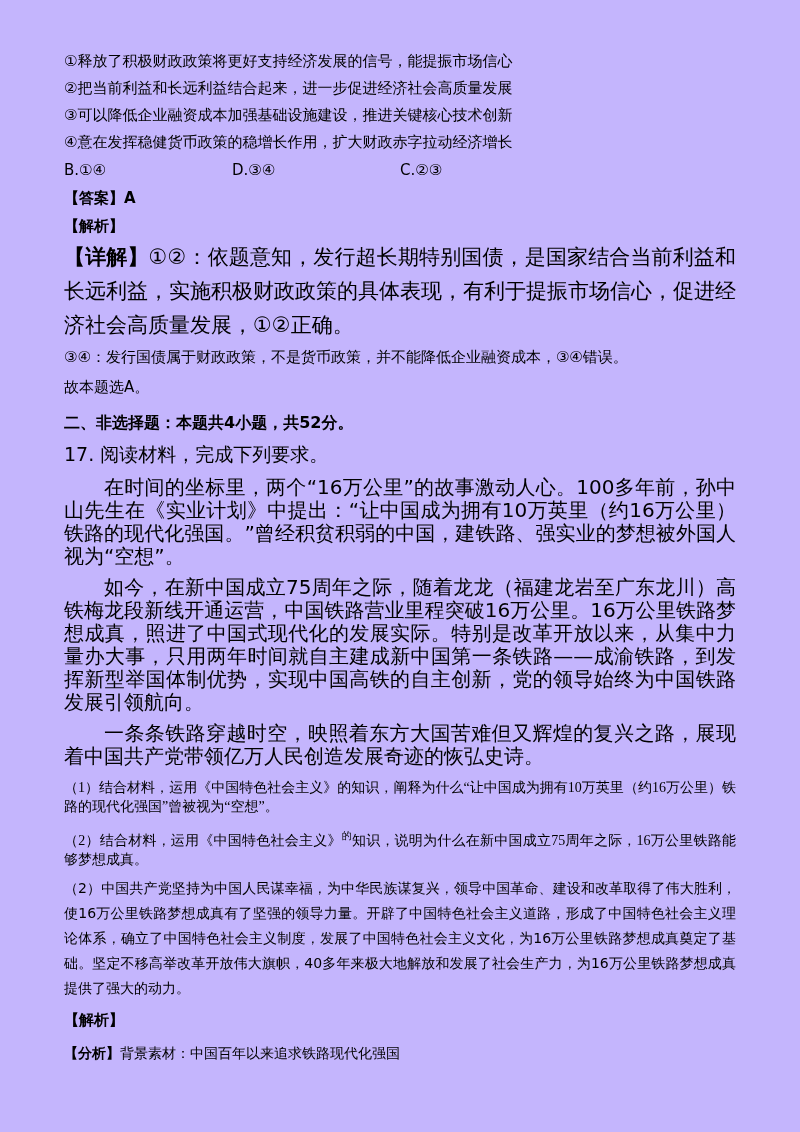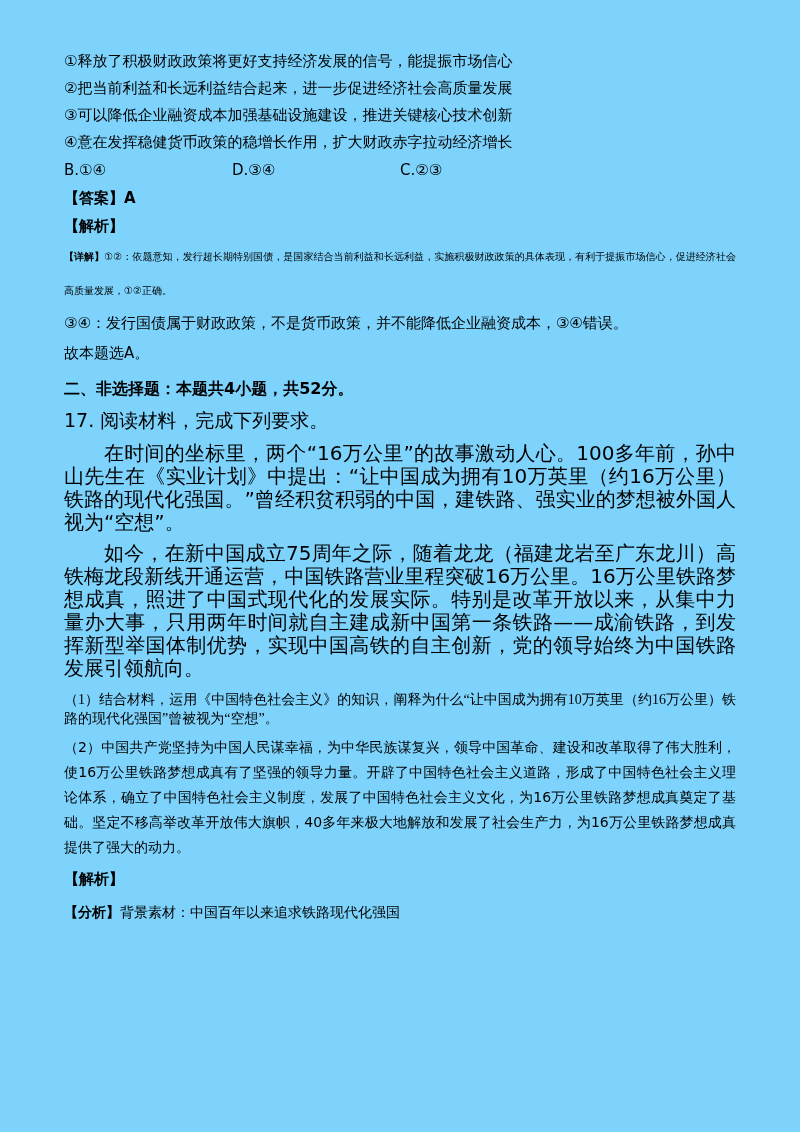--- a/index.html
+++ b/index.html
@@ -8,41 +8,41 @@
     background: #ffffff;
     color: #000000;
     font-family: "DejaVu Sans", "Liberation Sans", sans-serif;
   }
   .page {
     position: relative;
     width: 800px;
     height: 1132px;
     box-sizing: border-box;
     padding: 48px 64px 16px 64px;
-    background: #7dd3fc;
+    background: #c4b5fd;
     overflow: hidden;
   }
   p { margin: 0; }
   .opt-line {
     font-size: 15px;
     line-height: 27px;
   }
   .choices-row {
     display: grid;
     grid-template-columns: repeat(4, 1fr);
     font-size: 15px;
     line-height: 28px;
   }
   .meta-line {
     font-size: 15px;
     line-height: 28px;
     font-weight: bold;
   }
   .detail-p1 {
-    font-size: 10px;
+    font-size: 21px;
     line-height: 34px;
     text-align: justify;
   }
   .detail-p {
     font-size: 15px;
     line-height: 30px;
     text-align: justify;
   }
   .detail-p1 .lbl, .detail-p .lbl { font-weight: bold; }
   .section-title {
@@ -116,21 +116,23 @@
   <p class="detail-p1"><span class="lbl">【详解】</span><span>①②：依题意知，发行超长期特别国债，是国家结合当前利益和长远利益，实施积极财政政策的具体表现，有利于提振市场信心，促进经济社会高质量发展，①②正确。</span></p>
   <p class="detail-p"><span>③④：</span><span>发行国债属于财政政策，不是货币政策，并不能降低企业融资成本，③④错误。</span></p>
   <p class="detail-p">故本题选A。</p>
 
   <p class="section-title">二、非选择题：本题共4小题，共52分。</p>
 
   <p class="q-stem">17. 阅读材料，完成下列要求。</p>
 
   <p class="material">在时间的坐标里，两个“16万公里”的故事激动人心。100多年前，孙中山先生在《实业计划》中提出：“让中国成为拥有10万英里（约16万公里）铁路的现代化强国。”曾经积贫积弱的中国，建铁路、强实业的梦想被外国人视为“空想”。</p>
   <p class="material">如今，在新中国成立75周年之际，随着龙龙（福建龙岩至广东龙川）高铁梅龙段新线开通运营，中国铁路营业里程突破16万公里。16万公里铁路梦想成真，照进了中国式现代化的发展实际。特别是改革开放以来，从集中力量办大事，只用两年时间就自主建成新中国第一条铁路——成渝铁路，到发挥新型举国体制优势，实现中国高铁的自主创新，党的领导始终为中国铁路发展引领航向。</p>
+  <p class="material">一条条铁路穿越时空，映照着东方大国苦难但又辉煌的复兴之路，展现着中国共产党带领亿万人民创造发展奇迹的恢弘史诗。</p>
 
   <p class="question">（1）结合材料，运用《中国特色社会主义》的知识，阐释为什么“让中国成为拥有10万英里（约16万公里）铁路的现代化强国”曾被视为“空想”。</p>
+  <p class="question"><span>（2）结合材料，运用《中国特色社会主义》</span><span class="sup">的</span><span>知识，说明为什么在新中国成立75周年之际，16万公里铁路能够梦想成真。</span></p>
 
   <p class="answer-p">（2）中国共产党坚持为中国人民谋幸福，为中华民族谋复兴，领导中国革命、建设和改革取得了伟大胜利，使16万公里铁路梦想成真有了坚强的领导力量。开辟了中国特色社会主义道路，形成了中国特色社会主义理论体系，确立了中国特色社会主义制度，发展了中国特色社会主义文化，为16万公里铁路梦想成真奠定了基础。坚定不移高举改革开放伟大旗帜，40多年来极大地解放和发展了社会生产力，为16万公里铁路梦想成真提供了强大的动力。</p>
 
   <p class="tail-line">【解析】</p>
   <p class="tail-mixed"><span class="lbl">【分析】</span><span>背景素材：中国百年以来追求铁路现代化强国</span></p>
 
 </div>
 
 </body></html>

